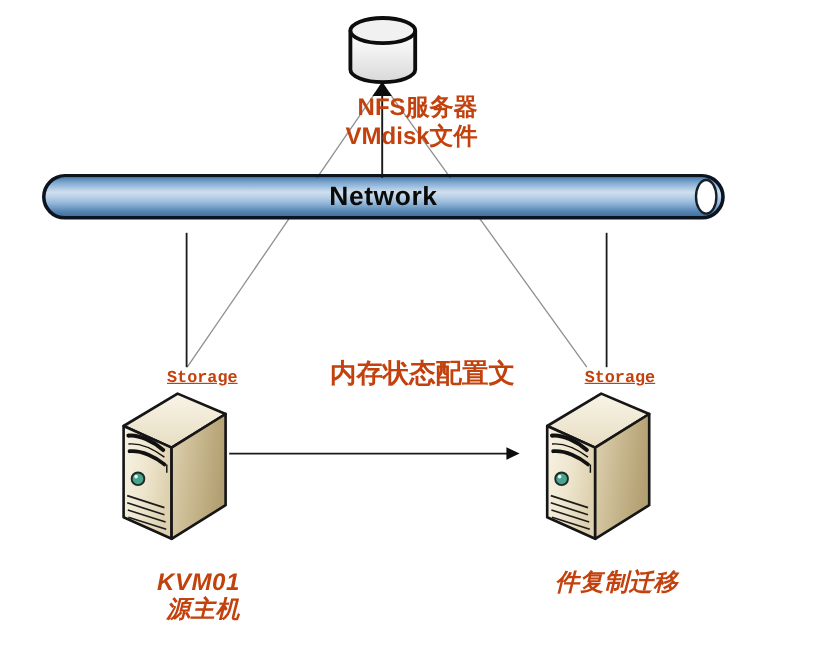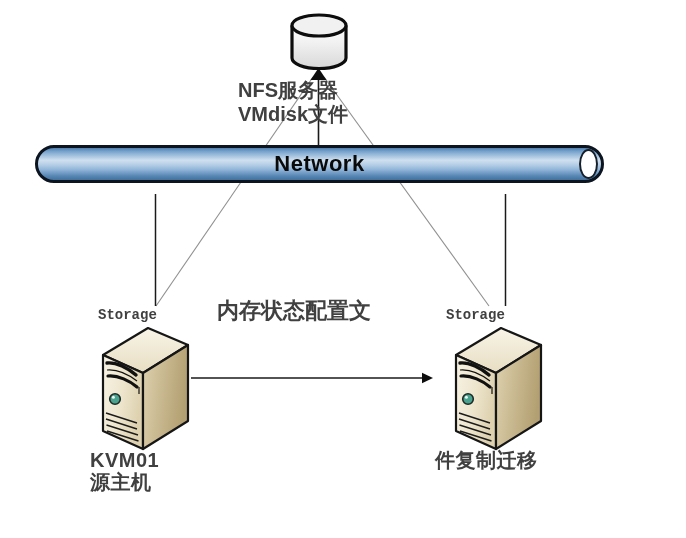--- a/index.html
+++ b/index.html
@@ -24,28 +24,28 @@
   }
   .network-label { font-size:22px; font-weight:bold; color:#0a0a0a; letter-spacing:.5px; }
 
   
   .nfs-disk   { position:absolute; left:288px; top:13px;  z-index:4; }
   .server     { position:absolute; top:325px; z-index:4; }
   #server-kvm01 { left:94px; }
   #server-kvm02 { left:447px; }
 
   
-  .txt { position:absolute; text-align:left; color:#404040; z-index:6; }
+  .txt { position:absolute; text-align:right; color:#c2410c; z-index:6; }
   .nfs-label { left:238px; top:78px; width:160px; font-size:20px; font-weight:bold; line-height:24px; }
   .migration-label { left:217px; top:294px; width:212px; font-size:22px; font-weight:bold; line-height:33px; }
   .storage-label { top:307px; width:100px; font-family:"Liberation Mono", monospace;
-                   font-weight:bold; font-size:14px; }
+                   font-weight:bold; font-size:14px;text-decoration:underline; }
   #storage-left  { left:98px; }
   #storage-right { left:446px; }
-  .host-label { top:449px; font-size:20px; font-weight:bold; line-height:22px; letter-spacing:.5px; }
+  .host-label { top:475px; font-size:20px; font-weight:bold; line-height:22px; letter-spacing:.5px;font-style:italic; }
   #kvm01-label { left:90px;  width:110px; }
   #kvm02-label { left:435px; width:130px; }
   .line { display:block; }
 
   .under { z-index:1; }
   .over  { z-index:5; }
 </style>
 </head>
 <body>
 

